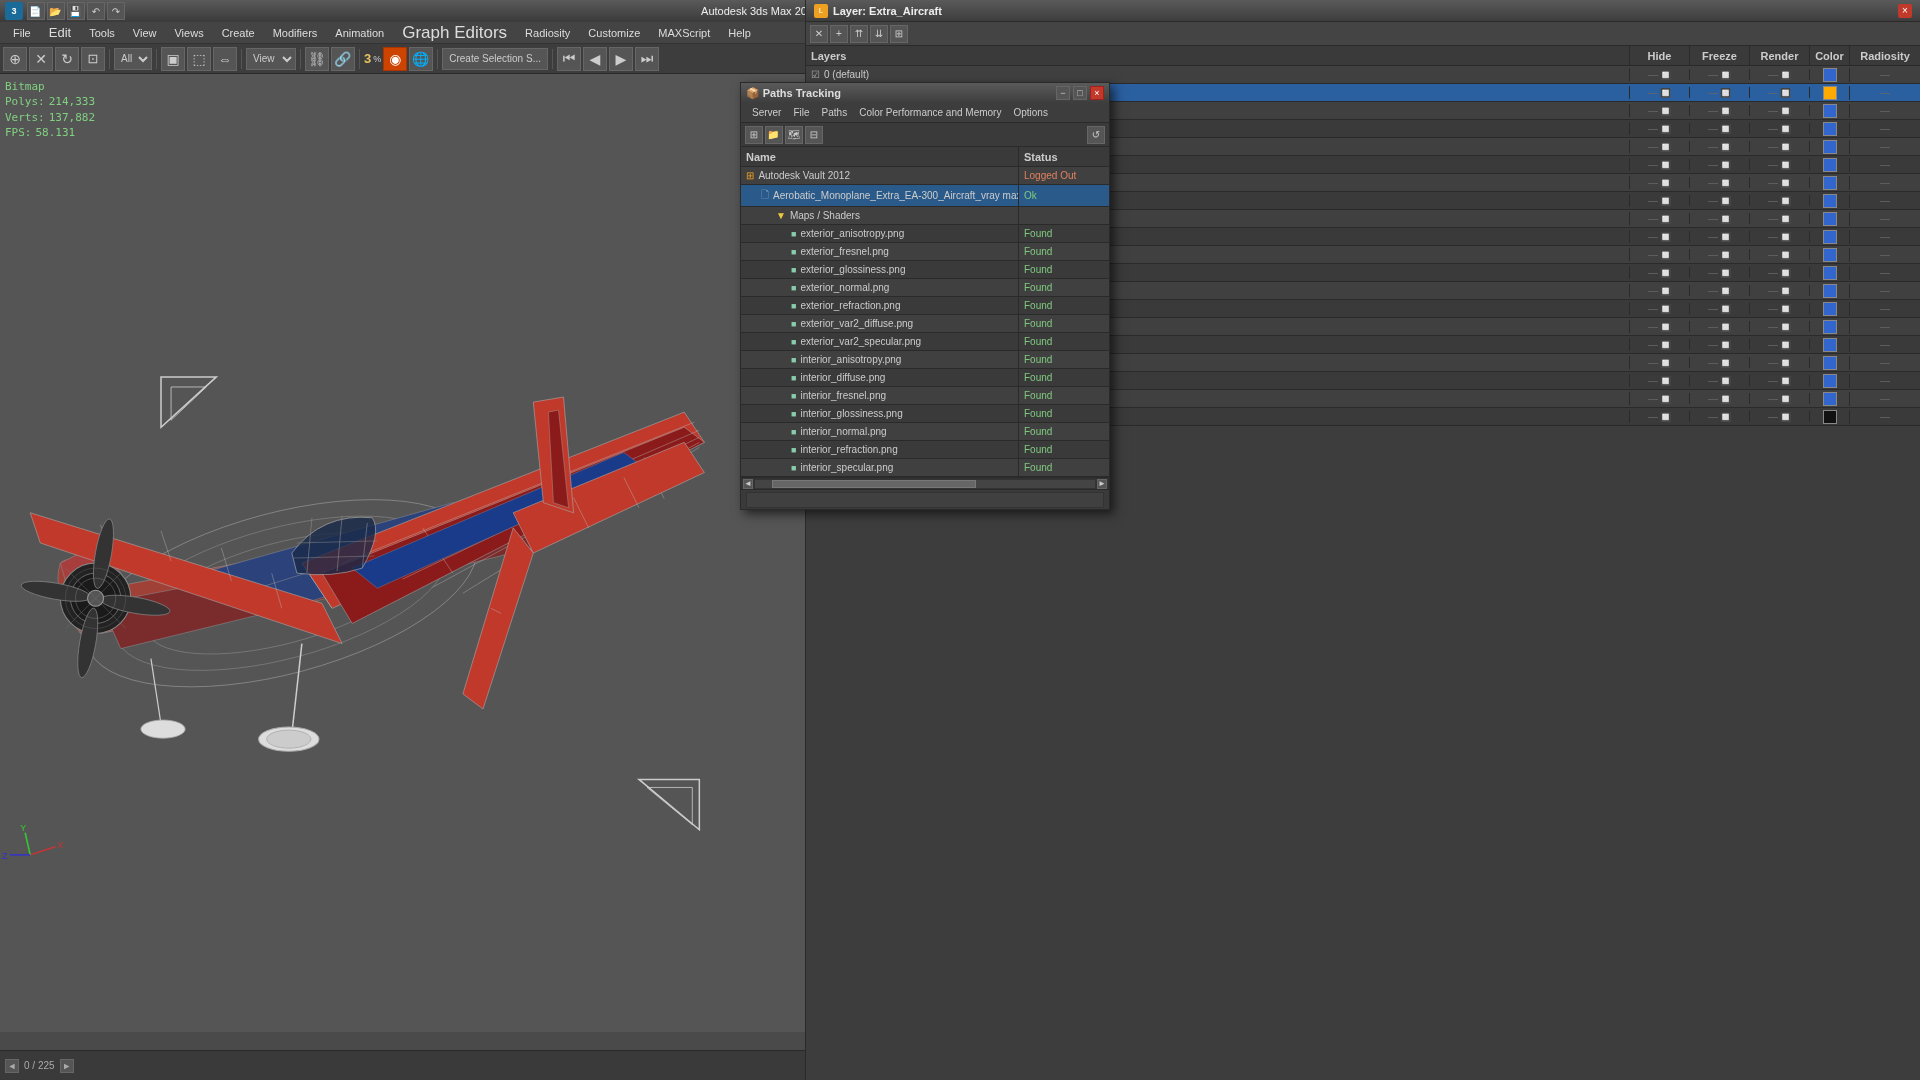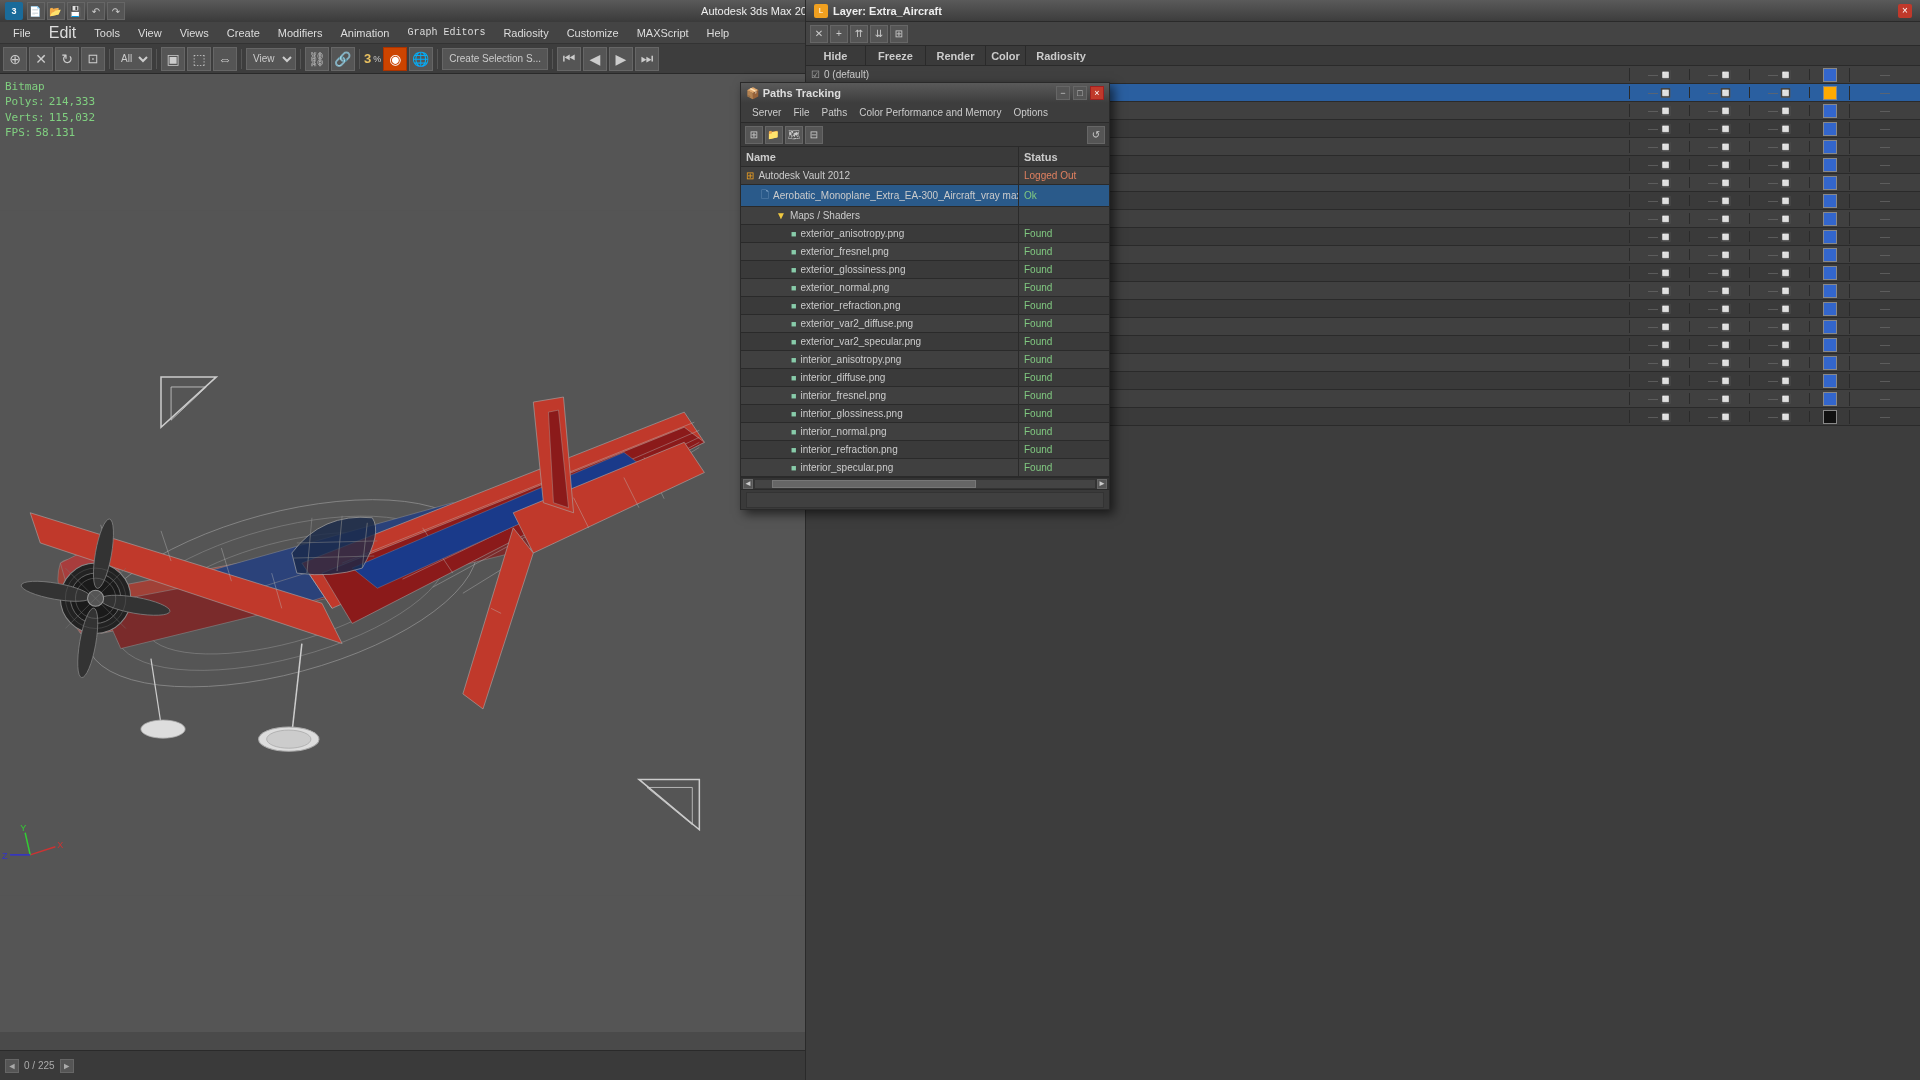--- a/index.html
+++ b/index.html
@@ -44,28 +44,28 @@
   </div>
   <div style="display:flex;gap:2px;">
     <div style="width:14px;height:14px;background:#555;border:1px solid #666;display:flex;align-items:center;justify-content:center;font-size:9px;color:#ccc;cursor:pointer;">−</div>
     <div style="width:14px;height:14px;background:#555;border:1px solid #666;display:flex;align-items:center;justify-content:center;font-size:9px;color:#ccc;cursor:pointer;">□</div>
     <div style="width:14px;height:14px;background:#c0392b;border:1px solid #a02020;display:flex;align-items:center;justify-content:center;font-size:9px;color:white;cursor:pointer;">×</div>
   </div>
 </div>
 
 <div id="menu-bar" style="position:absolute;top:22px;left:0;right:1115px;height:22px;background:#444;border-bottom:1px solid #333;display:flex;align-items:center;padding:0 5px;gap:2px;">
   <div style="padding:2px 8px;cursor:pointer;color:#ddd;font-size:11px;">File</div>
-  <div style="padding:2px 8px;cursor:pointer;color:#ddd;font-size:16px;">Edit</div>
+  <div style="padding:2px 8px;cursor:pointer;color:#ddd;font-size:13px;">Edit</div>
   <div style="padding:2px 8px;cursor:pointer;color:#ddd;font-size:11px;">Tools</div>
   <div style="padding:2px 8px;cursor:pointer;color:#ddd;font-size:11px;">View</div>
   <div style="padding:2px 8px;cursor:pointer;color:#ddd;font-size:11px;">Views</div>
   <div style="padding:2px 8px;cursor:pointer;color:#ddd;font-size:11px;">Create</div>
   <div style="padding:2px 8px;cursor:pointer;color:#ddd;font-size:11px;">Modifiers</div>
   <div style="padding:2px 8px;cursor:pointer;color:#ddd;font-size:11px;">Animation</div>
-  <div style="padding:2px 8px;cursor:pointer;color:#ddd;font-size:10px;font-family:Liberation Mono, monospace;">Graph Editors</div>
+  <div style="padding:2px 8px;cursor:pointer;color:#ddd;font-size:17px;">Graph Editors</div>
   <div style="padding:2px 8px;cursor:pointer;color:#ddd;font-size:11px;">Radiosity</div>
   <div style="padding:2px 8px;cursor:pointer;color:#ddd;font-size:11px;">Customize</div>
   <div style="padding:2px 8px;cursor:pointer;color:#ddd;font-size:11px;">MAXScript</div>
   <div style="padding:2px 8px;cursor:pointer;color:#ddd;font-size:11px;">Help</div>
 </div>
 
 <div id="main-toolbar" style="position:absolute;top:44px;left:0;right:1115px;height:30px;background:#3d3d3d;border-bottom:1px solid #2a2a2a;display:flex;align-items:center;padding:0 3px;gap:2px;overflow:hidden;">
   <div style="width:24px;height:24px;background:#555;border:1px solid #666;display:flex;align-items:center;justify-content:center;font-size:14px;color:#ccc;cursor:pointer;">⊕</div>
   <div style="width:24px;height:24px;background:#555;border:1px solid #666;display:flex;align-items:center;justify-content:center;font-size:14px;color:#ccc;cursor:pointer;">✕</div>
   <div style="width:24px;height:24px;background:#555;border:1px solid #666;display:flex;align-items:center;justify-content:center;font-size:14px;color:#ccc;cursor:pointer;">↻</div>
@@ -106,21 +106,21 @@
     <div style="position:absolute;top:5px;left:5px;color:#80d080;font-size:11px;font-family:monospace;line-height:1.4;">
       <div style="display:flex;gap:8px;">
         <span>Bitmap</span>
       </div>
       <div style="display:flex;gap:4px;">
         <span>Polys:</span>
         <span>214,333</span>
       </div>
       <div style="display:flex;gap:4px;">
         <span>Verts:</span>
-        <span>115,032</span>
+        <span>137,882</span>
       </div>
       <div style="display:flex;gap:4px;">
         <span>FPS:</span>
         <span>58.131</span>
       </div>
     </div>
 
     <svg viewBox="0 0 800 680" width="100%" height="100%" style="position:absolute;top:0;left:0;">
 
       <rect width="800" height="680" fill="#555"></rect>
@@ -419,20 +419,21 @@
 
   <div style="display:flex;align-items:center;height:24px;background:#444;padding:2px 4px;gap:2px;border-bottom:1px solid #2a2a2a;">
     <div style="width:18px;height:18px;background:#555;border:1px solid #666;display:flex;align-items:center;justify-content:center;font-size:10px;color:#ccc;cursor:pointer;">✕</div>
     <div style="width:18px;height:18px;background:#555;border:1px solid #666;display:flex;align-items:center;justify-content:center;font-size:10px;color:#ccc;cursor:pointer;">+</div>
     <div style="width:18px;height:18px;background:#555;border:1px solid #666;display:flex;align-items:center;justify-content:center;font-size:10px;color:#ccc;cursor:pointer;">⇈</div>
     <div style="width:18px;height:18px;background:#555;border:1px solid #666;display:flex;align-items:center;justify-content:center;font-size:10px;color:#ccc;cursor:pointer;">⇊</div>
     <div style="width:18px;height:18px;background:#555;border:1px solid #666;display:flex;align-items:center;justify-content:center;font-size:10px;color:#ccc;cursor:pointer;">⊞</div>
   </div>
 
   <div style="display:flex;background:#3a3a3a;border-bottom:1px solid #2a2a2a;height:20px;">
+    <div style="flex:1;padding:2px 5px;font-size:11px;color:#ccc;font-weight:bold;border-right:1px solid #2a2a2a;display:flex;align-items:center;">Layers</div>
     <div style="width:60px;padding:2px 3px;font-size:11px;color:#ccc;font-weight:bold;border-right:1px solid #2a2a2a;text-align:center;display:flex;align-items:center;justify-content:center;">Hide</div>
     <div style="width:60px;padding:2px 3px;font-size:11px;color:#ccc;font-weight:bold;border-right:1px solid #2a2a2a;text-align:center;display:flex;align-items:center;justify-content:center;">Freeze</div>
     <div style="width:60px;padding:2px 3px;font-size:11px;color:#ccc;font-weight:bold;border-right:1px solid #2a2a2a;text-align:center;display:flex;align-items:center;justify-content:center;">Render</div>
     <div style="width:40px;padding:2px 3px;font-size:11px;color:#ccc;font-weight:bold;border-right:1px solid #2a2a2a;text-align:center;display:flex;align-items:center;justify-content:center;">Color</div>
     <div style="width:70px;padding:2px 3px;font-size:11px;color:#ccc;font-weight:bold;text-align:center;display:flex;align-items:center;justify-content:center;">Radiosity</div>
   </div>
 
   <div id="lp-rows-container" style="flex:1;overflow-y:auto;">
   <div style="display: flex; border-bottom: 1px solid rgb(42, 42, 42); height: 18px; align-items: center; background: rgb(64, 64, 64); cursor: pointer;">
     <div style="flex:1;padding:1px 5px 1px 5px;font-size:10px;color:#ccc;display:flex;align-items:center;gap:4px;border-right:1px solid #2a2a2a;overflow:hidden;white-space:nowrap;">

